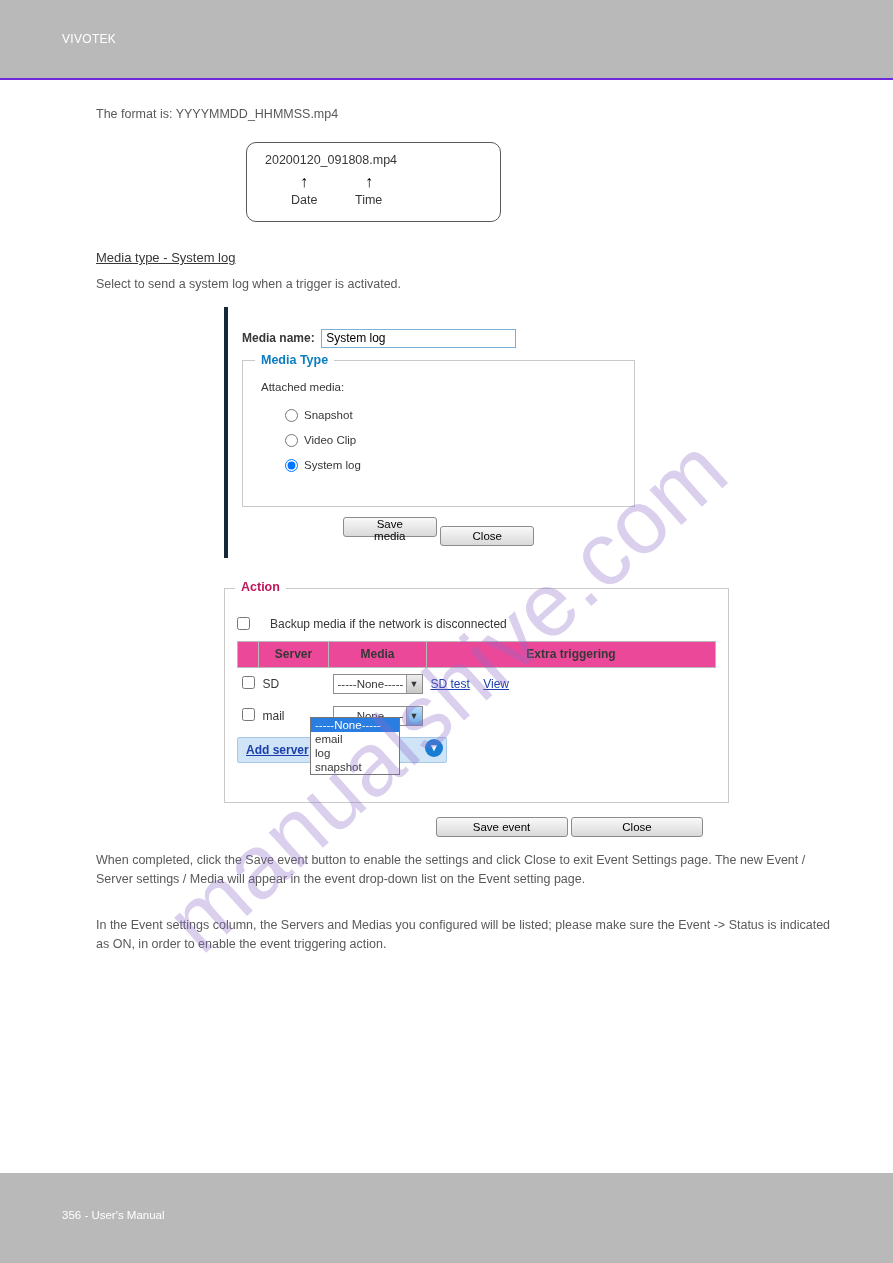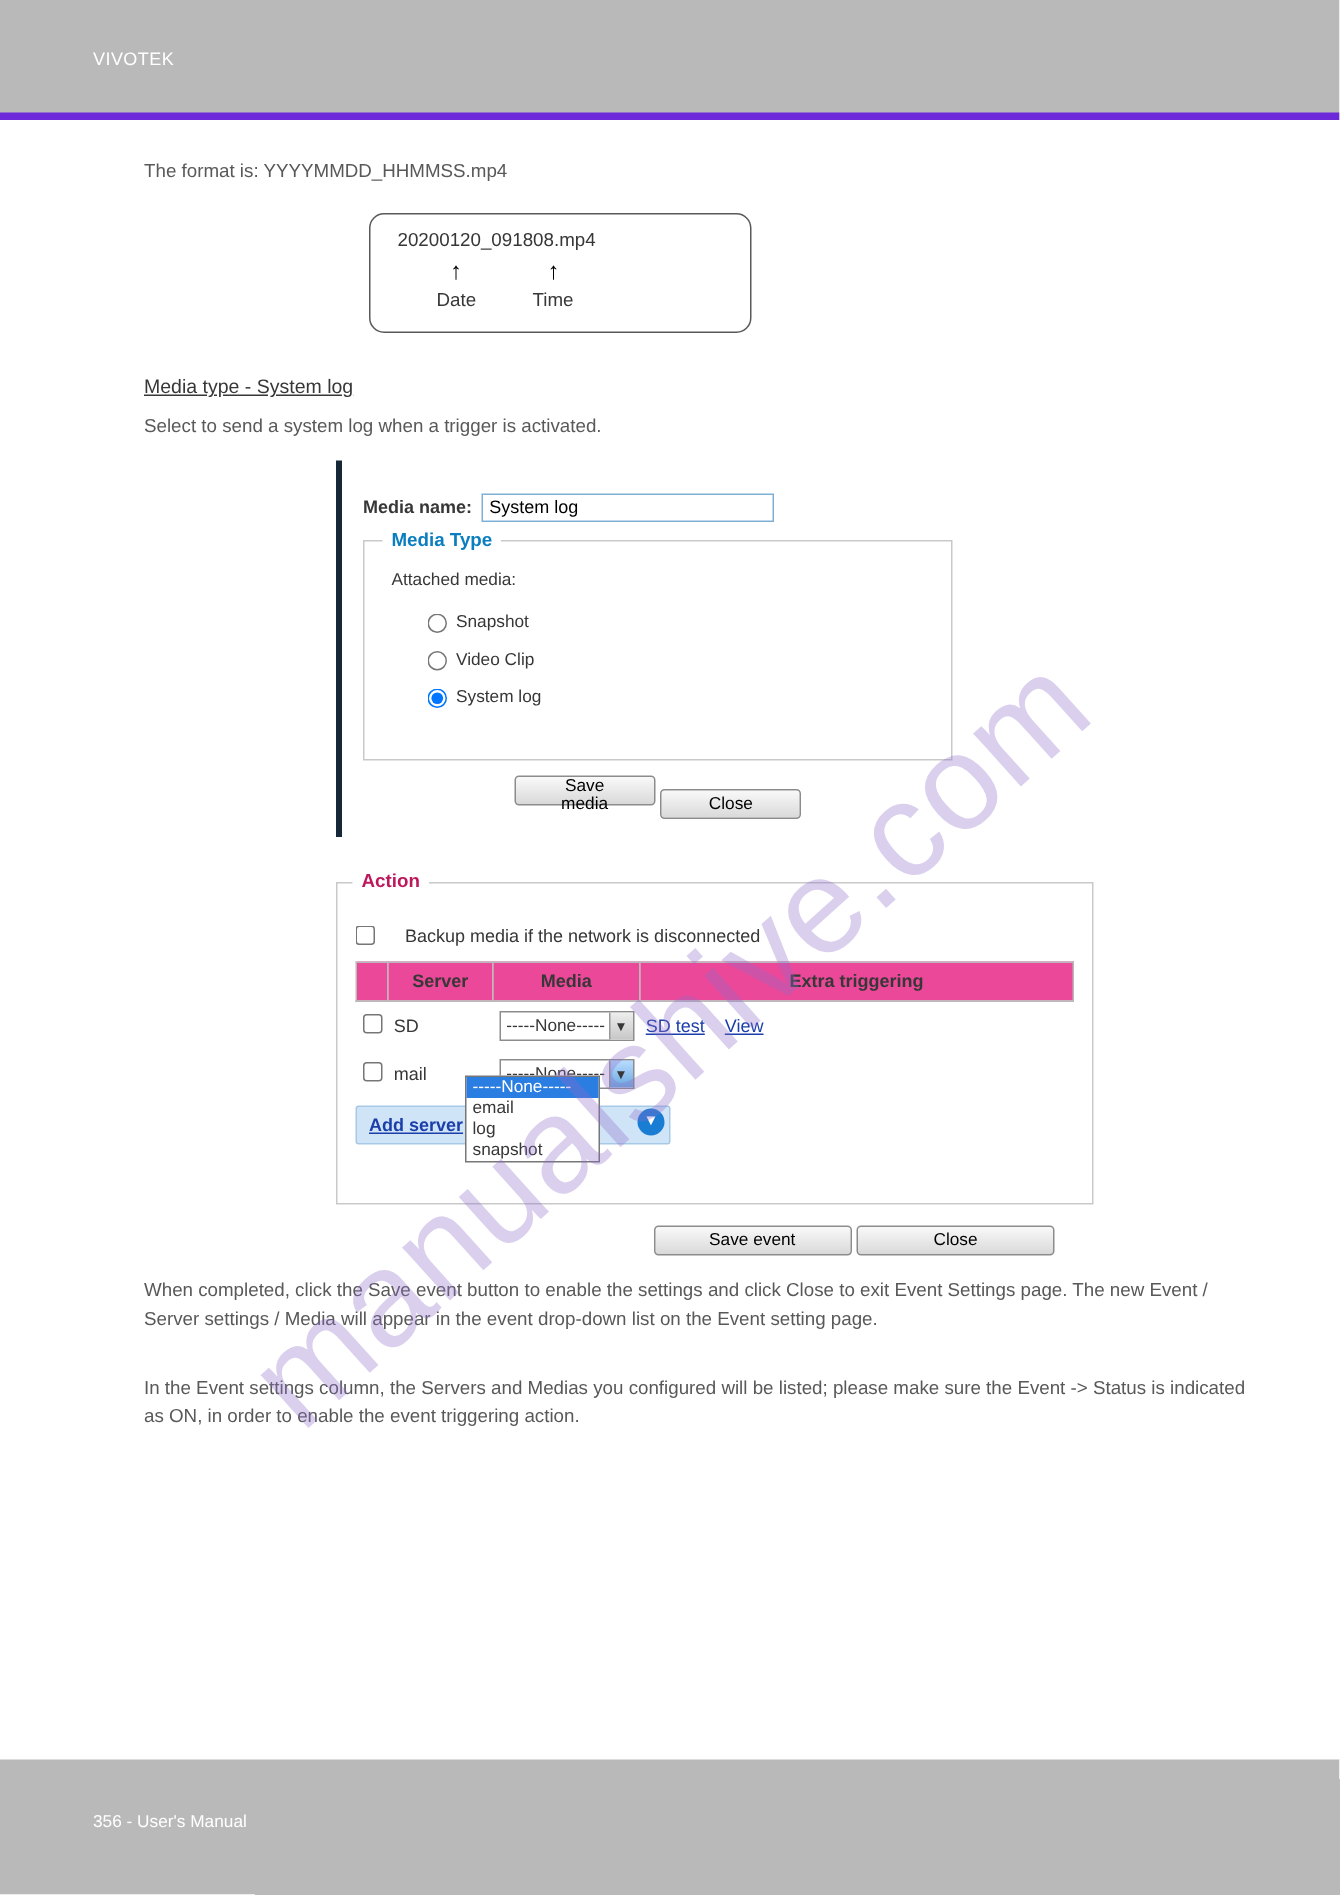--- a/index.html
+++ b/index.html
@@ -10,21 +10,21 @@
     font-family: Arial, Helvetica, sans-serif;
     font-size: 12.5px;
     color: #373737;
     position: relative;
     overflow: hidden;
   }
   .header-bar {
     width: 100%;
     height: 80px;
     background: #b9b9b9;
-    border-bottom: 5px solid #6d28d9;
+    border-bottom: 2px solid #6d28d9;
   }
   .header-text {
     position: absolute;
     top: 32px;
     left: 62px;
     color: #fff;
     font-size: 12px;
     letter-spacing: 0.3px;
   }
   .content { padding: 25px 62px 0 96px; }

